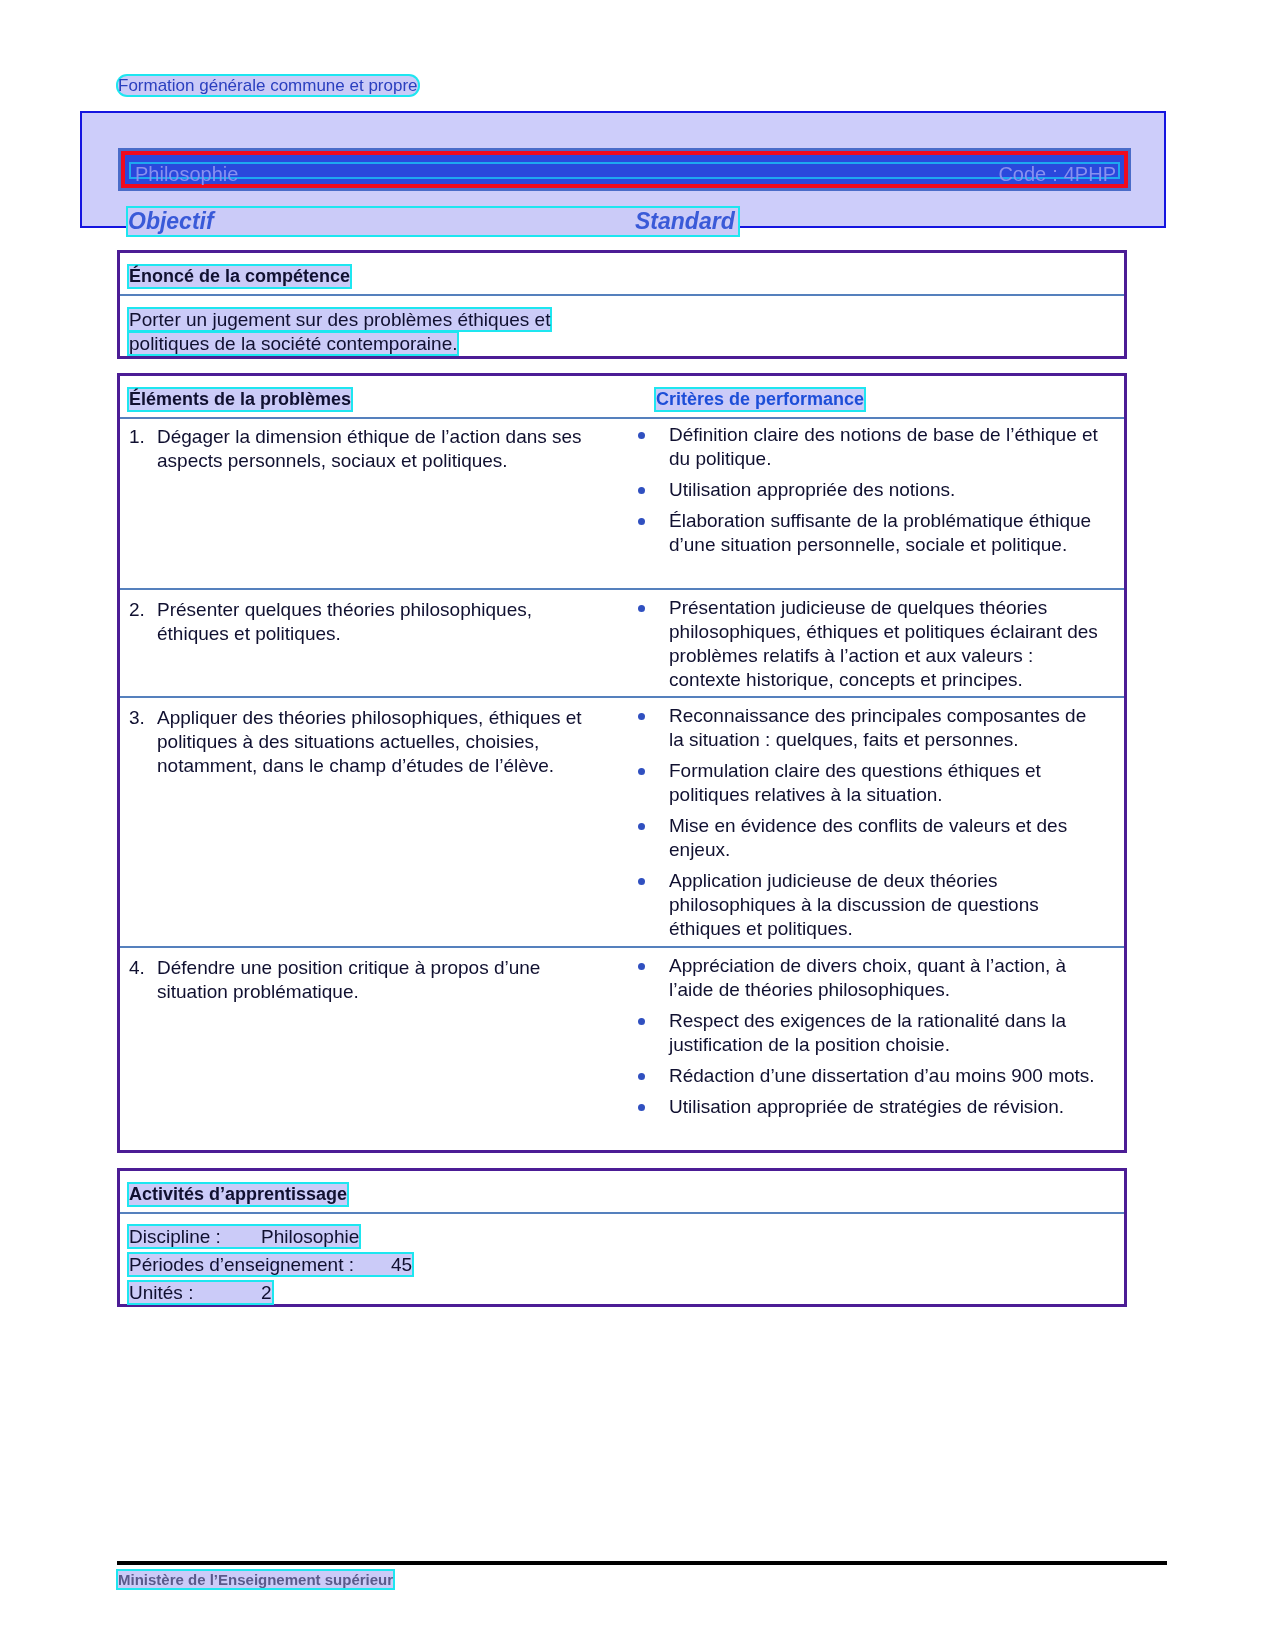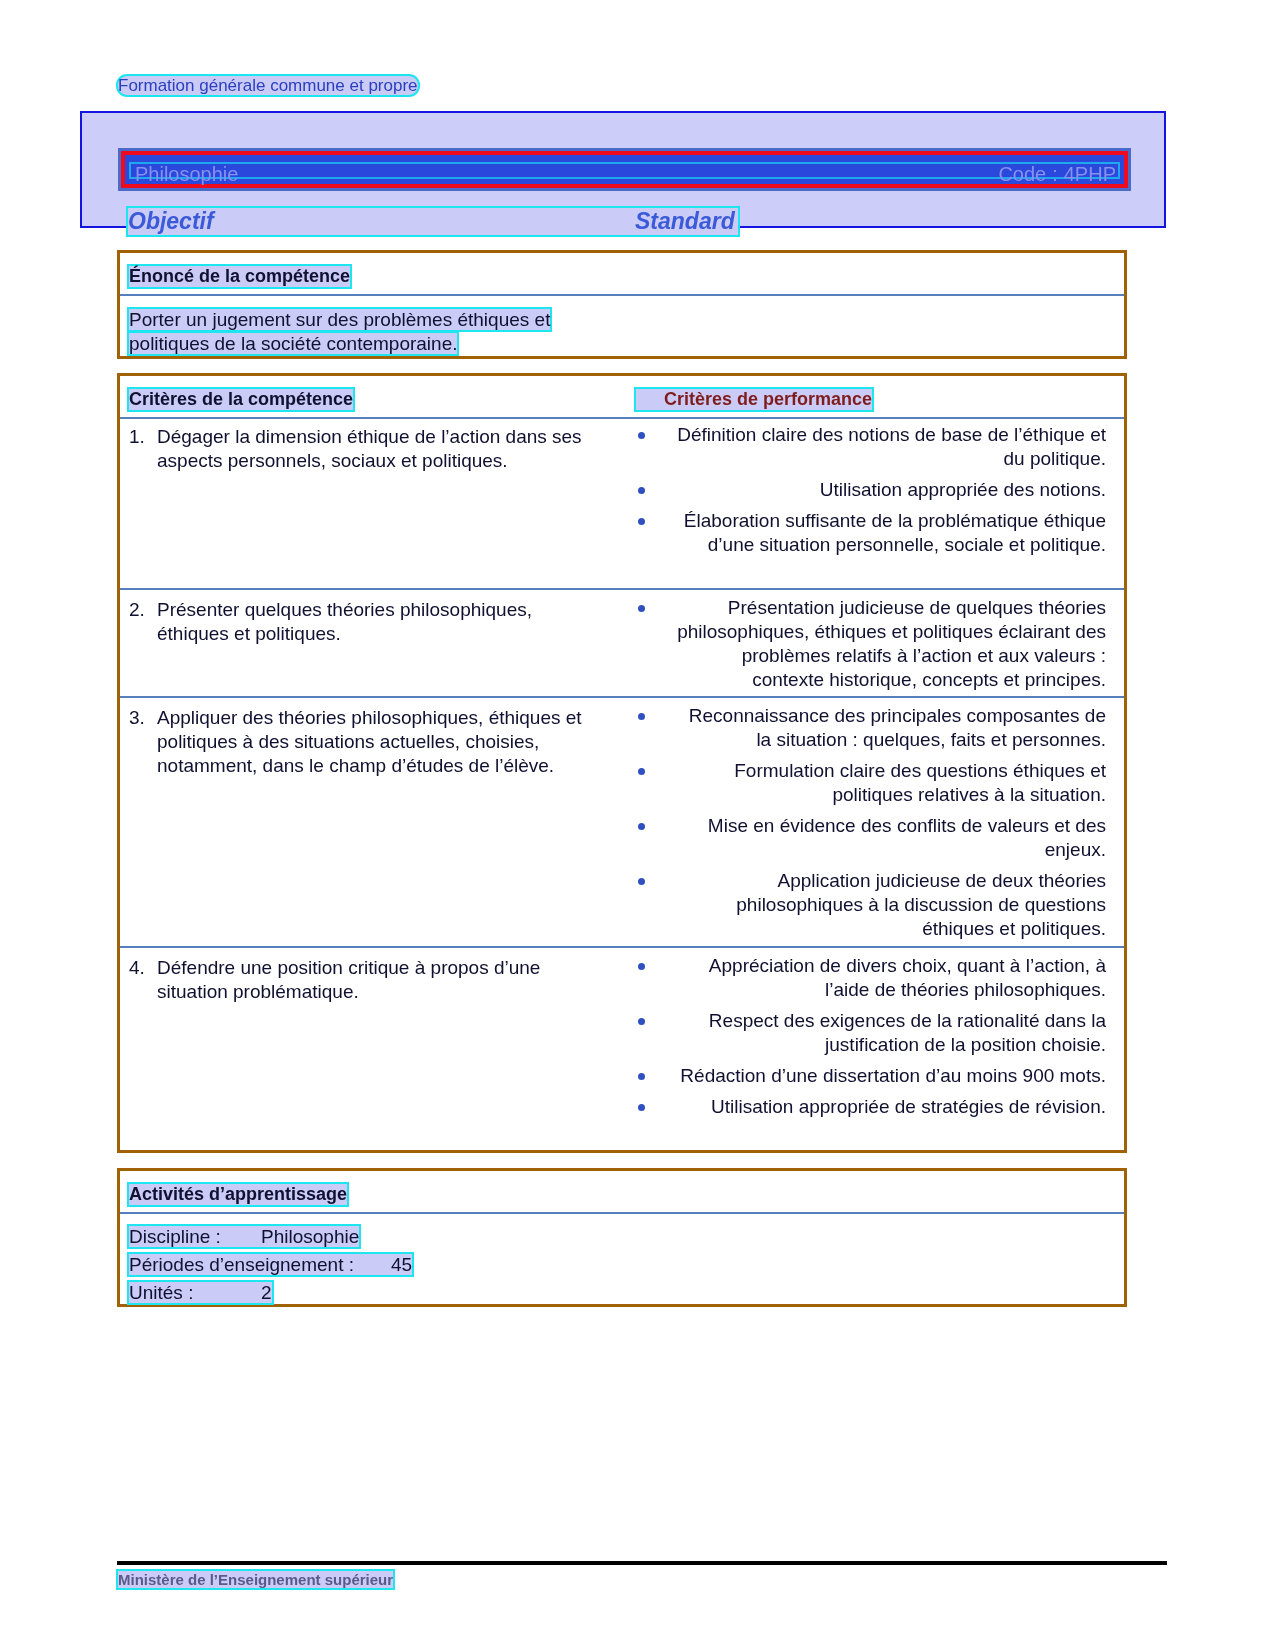--- a/index.html
+++ b/index.html
@@ -13,34 +13,34 @@
          background:#4a6cc8; box-sizing:border-box; padding:3px; }
   .bar-inner { width:100%; height:100%; box-sizing:border-box; border:4px solid #f00a1e;
                background:#2a48dc; position:relative; }
   .bar-line { position:absolute; left:4px; right:4px; top:7px; bottom:5px; border:2px solid #1ea8f0; }
   .bar-title { position:absolute; left:10px; top:8px; font-size:20px; color:#8890f0; }
   .bar-code { position:absolute; right:8px; top:8px; font-size:20px; color:#8890f0; }
   .bar-code span { margin-left:6px; }
   .obj { position:absolute; left:128px; top:208px; width:610px; height:27px; font-size:23px;
          font-weight:bold; font-style:italic; color:#3a5ad8; }
   .obj .std { position:absolute; left:507px; top:0; }
-  .box { position:absolute; left:117px; width:1010px; border:3px solid #a16207; box-sizing:border-box; }
+  .box { position:absolute; left:117px; width:1010px; border:3px solid #4c1d95; box-sizing:border-box; }
   .box .hdr { border-bottom:2px solid #5580bd; height:41px; position:relative; }
   .box .hdr .t { position:absolute; left:9px; top:13px; font-size:18px; font-weight:bold; color:#101030; }
   .body-text { font-size:19px; line-height:24px; color:#101030; }
   #b1 { top:250px; height:109px; }
   #b1 .content { position:absolute; left:9px; top:55px; }
   #b2 { top:373px; height:780px; }
-  #b2 .hdr .t2 { position:absolute; left:516px; top:13px; font-size:18px; font-weight:bold; color:#7f1d1d;padding-left:28px; }
+  #b2 .hdr .t2 { position:absolute; left:536px; top:13px; font-size:18px; font-weight:bold; color:#1d4ed8; }
   .row { position:absolute; left:0; right:0; border-top:2px solid #5580bd; }
   .elem { position:absolute; left:9px; top:8px; width:450px; }
   .elem .num { position:absolute; left:0; top:0; }
   .elem .txt { position:absolute; left:28px; top:0; width:440px; }
   .crit { position:absolute; left:516px; top:6px; width:470px; }
-  .crit .item { position:relative; padding-left:33px; margin-bottom:7px;text-align:right; }
+  .crit .item { position:relative; padding-left:33px; margin-bottom:7px; }
   .crit .bullet { position:absolute; left:2px; top:9px; width:7px; height:7px; border-radius:50%; background:#3050c0; }
   #b3 { top:1168px; height:139px; }
   #b3 .content { position:absolute; left:9px; top:52px; }
   #b3 .kv { height:28px; line-height:28px; font-size:19px; }
   #b3 .kv .k { display:inline-block; }
   .footer-line { position:absolute; left:117px; top:1561px; width:1050px; height:4px; background:#000; }
   .footer-left { position:absolute; left:118px; top:1571px; font-size:15px; font-weight:bold; color:#5a5a8a;text-align:center; }
   .footer-right { position:absolute; left:1090px; top:1656px; font-size:15px; font-weight:bold; color:#5a5a8a; }
 </style>
 </head>
@@ -69,21 +69,21 @@
     <span class="t hl">Énoncé de la compétence</span>
   </div>
   <div class="content body-text">
     <div><span class="hl">Porter un jugement sur des problèmes éthiques et</span></div>
     <div><span class="hl">politiques de la société contemporaine.</span></div>
   </div>
 </div>
 
 <div class="box" id="b2">
   <div class="hdr">
-    <span class="t hl">Critères de la compétence</span>
+    <span class="t hl">Éléments de la problèmes</span>
     <span class="t2 hl">Critères de performance</span>
   </div>
   <div id="rows">
       <div class="row body-text" style="top: 41px; height: 171px; border-top: none;">
         <div class="elem">
           <span class="num">1.</span>
           <span class="txt">Dégager la dimension éthique de l’action dans ses aspects personnels, sociaux et politiques.</span>
         </div>
         <div class="crit">
           <div class="item"><span class="bullet"></span><span>Définition claire des notions de base de l’éthique et du politique.</span></div>

